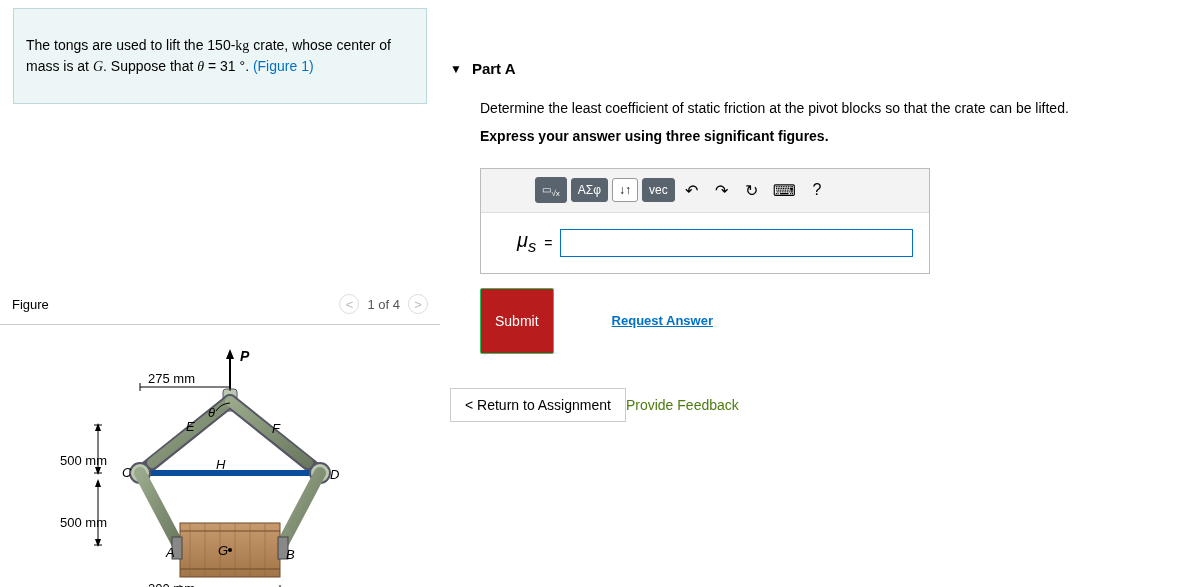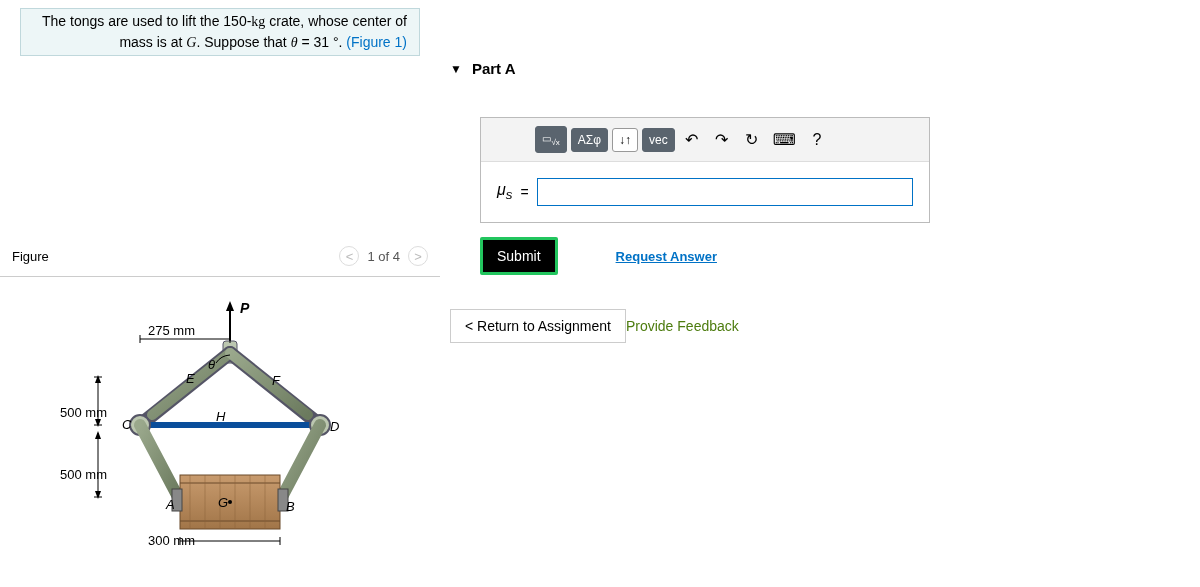--- a/index.html
+++ b/index.html
@@ -1,41 +1,41 @@
 <!DOCTYPE html>
 <html><head>
 <meta charset="utf-8">
 <style>
 * { box-sizing: border-box; margin: 0; padding: 0; font-family: Arial, Helvetica, sans-serif; }
 body { width: 1200px; height: 587px; background: #fff; font-size: 14px; color: #000; position: relative; }
 .left { position: absolute; left: 0; top: 0; width: 440px; }
 .right { position: absolute; left: 450px; top: 50px; width: 740px; }
-.prompt-box { background: #edf6f7; border: 1px solid #c0d8dc; padding: 2px 12px; margin: 8px 20px; line-height: 1.5; text-align: right; }
+.prompt-box { background: #edf6f7; border: 1px solid #c0d8dc; padding: 26px 12px; margin: 8px 13px; line-height: 1.5; }
 .ital { font-style: italic; font-family: "Times New Roman", serif; }
 .figlink { color: #0072c6; }
 .figure-header { display: flex; align-items: center; justify-content: space-between; padding: 0 12px; margin-top: 190px; }
 .figure-title { font-size: 13px; font-weight: normal; }
 .nav { display: flex; align-items: center; gap: 8px; font-size: 13px; color: #555; }
 .nav-btn { width: 20px; height: 20px; border: 1px solid #ddd; border-radius: 50%; display: flex; align-items: center; justify-content: center; color: #bbb; }
 .figure-area { margin: 20px 40px; position: relative; height: 260px; }
 hr.fig { border: none; border-top: 1px solid #ccc; margin: 10px 0 0 0; }
 .part-header { display: flex; align-items: center; gap: 10px; padding: 10px 0 20px 0; font-weight: bold; font-size: 15px; }
 .caret { font-size: 12px; }
 .question { margin-left: 30px; max-width: 680px; line-height: 1.6; }
 .bold { font-weight: bold; }
 .answer-box { margin: 20px 0 0 30px; border: 1px solid #bbb; width: 450px; }
 .toolbar { background: #f3f3f3; padding: 8px 10px; display: flex; gap: 4px; align-items: center; border-bottom: 1px solid #ddd; }
 .tbtn { border: 1px solid #999; border-radius: 3px; padding: 4px 6px; font-size: 12px; background: #fff; cursor: pointer; min-width: 26px; text-align: center; font-family: Arial, sans-serif; }
 .tbtn.dark { background: #5a646e; color: #fff; border-color: #5a646e; }
 .tbtn.icon { border: none; background: transparent; font-size: 16px; padding: 4px; }
 .answer-row { display: flex; align-items: center; padding: 16px; gap: 8px; }
-.var { font-style: italic; font-family: "Times New Roman", serif; font-size: 16px; }
+.var { font-style: italic; font-family: "Times New Roman", serif; font-size: 20px; margin-left: 20px; }
 .input-field { flex: 1; border: 1px solid #0072c6; height: 28px; padding: 0 6px; font-size: 14px; }
 .actions { margin: 14px 0 0 30px; display: flex; gap: 18px; align-items: center; }
-.submit { background: #000000; color: #fff; border: 3px solid #22c55e; padding: 8px 14px; font-size: 14px; cursor: pointer; border-radius: 2px; }
+.submit { background: #b91c1c; color: #fff; border: 1px solid #22c55e; padding: 24px 14px; font-size: 14px; cursor: pointer; border-radius: 2px; }
 .link { color: #0072c6; text-decoration: underline; font-weight: bold; font-size: 13px; cursor: pointer; margin-left: 40px; }
 .bottom { margin: 34px 0 0 0; display: flex; align-items: center; }
 .return { border: 1px solid #ccc; padding: 8px 14px; font-size: 14px; cursor: pointer; background: #fff; }
 .feedback { color: #4d7c0f; font-size: 14px; cursor: pointer; }
 svg.diagram { width: 340px; height: 250px; }
 </style>
 </head>
 <body>
 
 <div class="left">
@@ -137,20 +137,24 @@
       <text x="178" y="210" font-size="13" font-style="italic" font-family="Times New Roman">G</text>
     </svg>
   </div>
 </div>
 
 <div class="right">
   <div class="part-header">
     <span class="caret">▼</span>
     <span>Part A</span>
   </div>
+  <div class="question">
+    <div>Determine the least coefficient of static friction at the pivot blocks so that the crate can be lifted.</div>
+    <div class="bold" style="margin-top:6px">Express your answer using three significant figures.</div>
+  </div>
 
   <div class="answer-box">
     <div class="toolbar">
       <span style="flex:0 0 40px"></span>
       <div class="tbtn dark"><span style="font-size:10px">▭</span><sub style="font-size:8px">√x</sub></div>
       <div class="tbtn dark">ΑΣφ</div>
       <div class="tbtn">↓↑</div>
       <div class="tbtn dark">vec</div>
       <div class="tbtn icon">↶</div>
       <div class="tbtn icon">↷</div>

